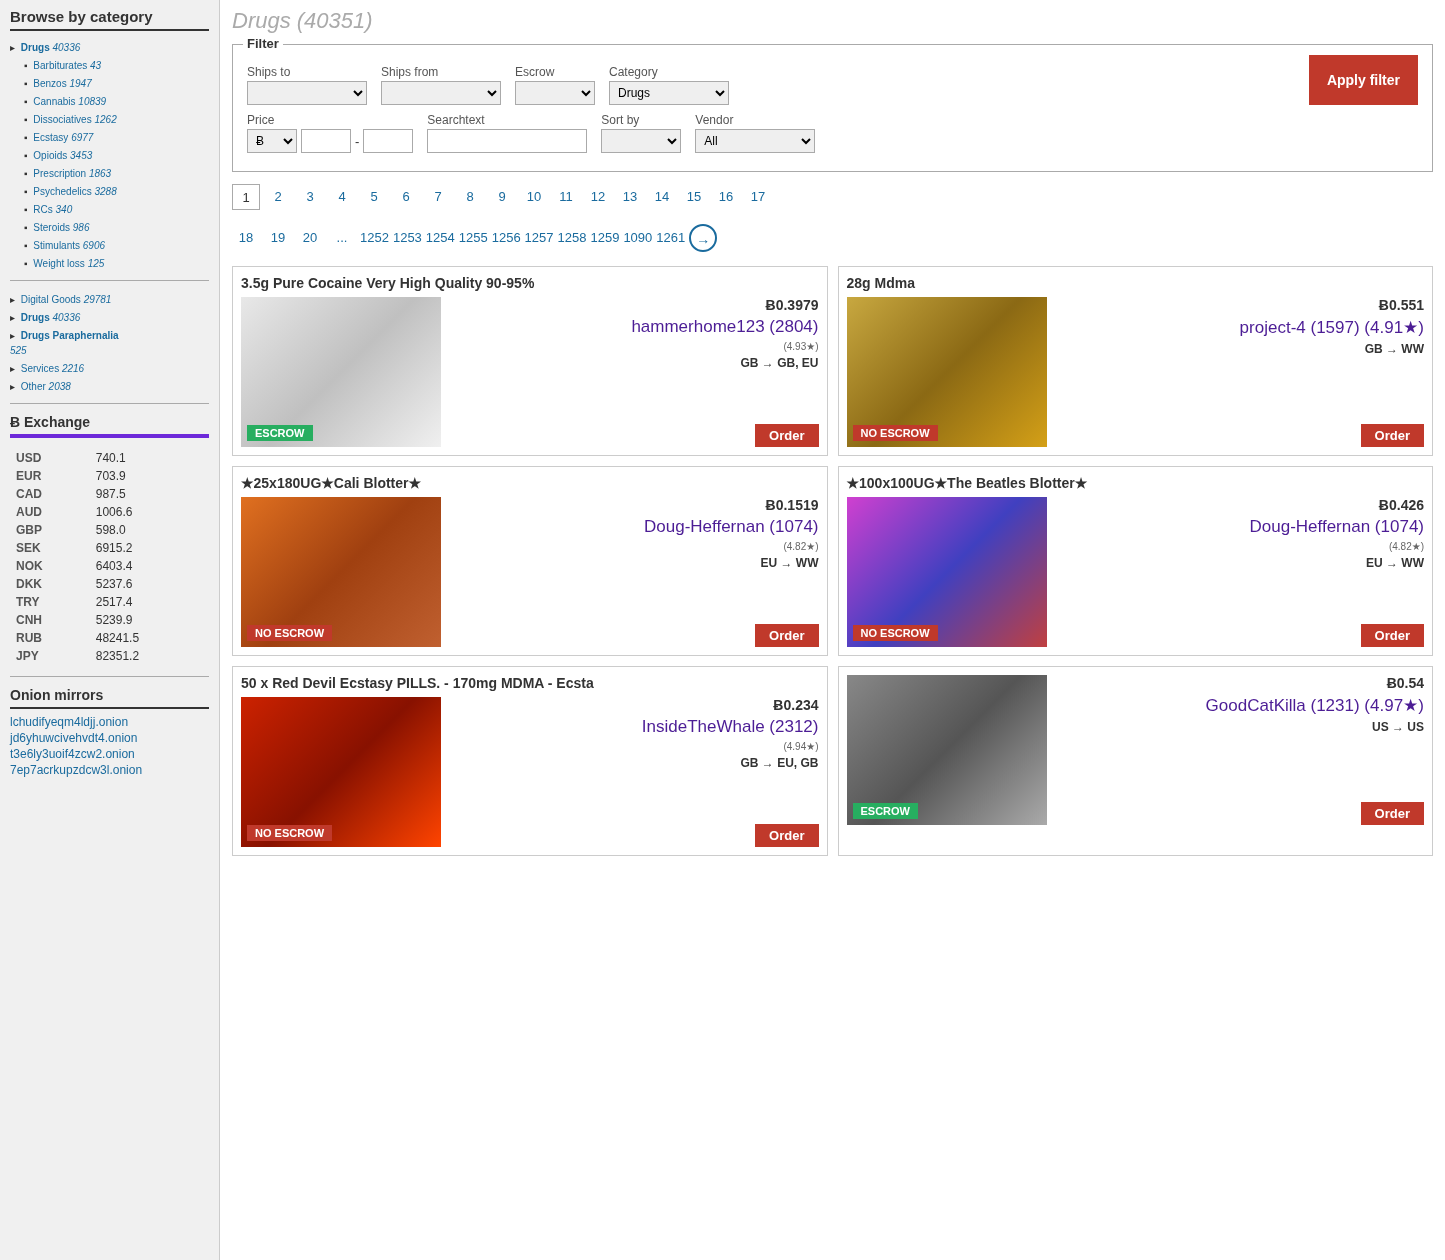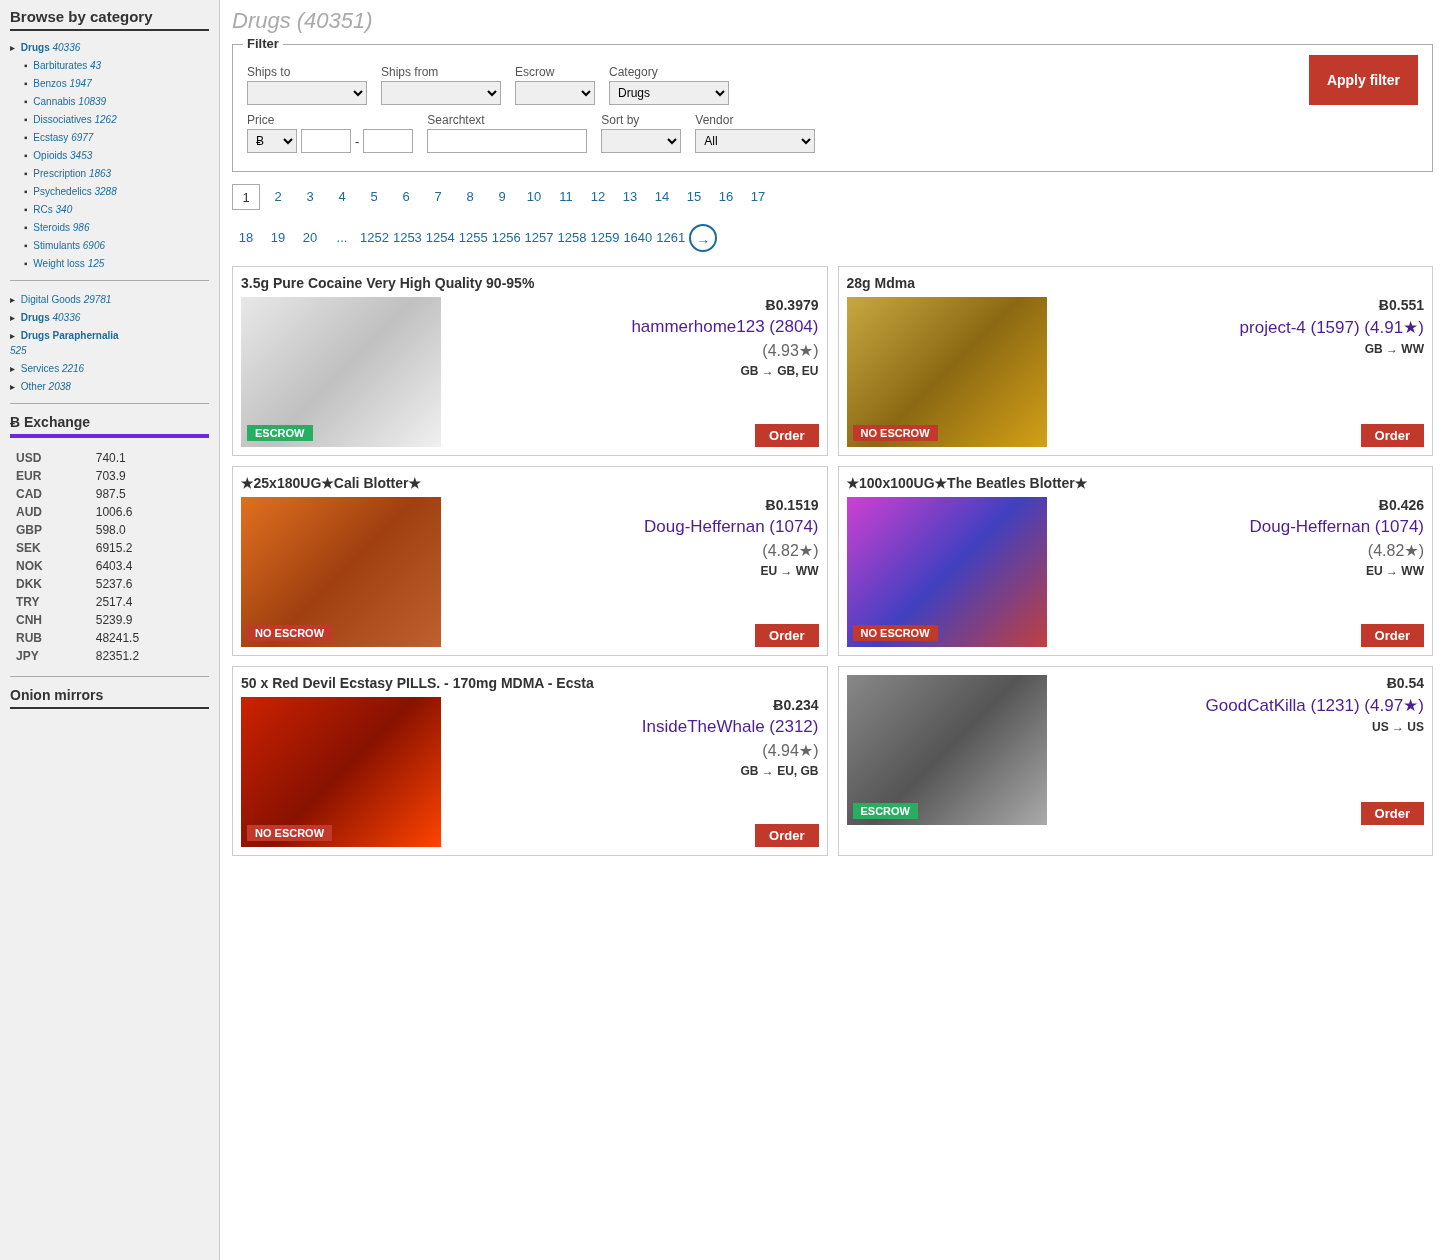--- a/index.html
+++ b/index.html
@@ -54,21 +54,21 @@
     .product-title { font-size: 14px; font-weight: bold; margin-bottom: 6px; color: #333; }
     .product-body { display: flex; gap: 8px; }
     .product-image-wrap { position: relative; width: 200px; min-width: 200px; height: 150px; overflow: hidden; background: #ddd; }
     .product-image-placeholder { width: 100%; height: 100%; background: linear-gradient(135deg, #ccc 0%, #999 100%); display: flex; align-items: center; justify-content: center; }
     .escrow-badge { position: absolute; bottom: 6px; left: 6px; padding: 2px 8px; font-size: 11px; font-weight: bold; color: #fff; }
     .escrow-green { background: #27ae60; }
     .escrow-red-badge { background: #c0392b; }
     .product-info { flex: 1; text-align: right; display: flex; flex-direction: column; justify-content: flex-start; gap: 4px; }
     .product-price { font-size: 14px; font-weight: bold; color: #333; }
     .product-vendor { color: #4c1d95; font-size: 17px; }
-    .product-rating { font-size: 16px; color: #666; }
+    .product-rating { font-size: 10px; color: #666; }
     .product-shipping { font-size: 12px; color: #333; font-weight: bold; }
     .order-btn { background: #c0392b; color: #fff; border: none; padding: 4px 14px; font-size: 13px; font-weight: bold; cursor: pointer; align-self: flex-end; margin-top: auto; }
     
     
     .img-cocaine { background: linear-gradient(135deg, #e8e8e8 0%, #c0c0c0 50%, #f0f0f0 100%); }
     .img-mdma { background: linear-gradient(135deg, #c8a840 0%, #8b6914 50%, #d4a017 100%); }
     .img-blotter { background: linear-gradient(135deg, #e07020 0%, #a04010 50%, #c06030 100%); }
     .img-beatles { background: linear-gradient(135deg, #d040d0 0%, #4040c0 50%, #c04040 100%); }
     .img-ecstasy { background: linear-gradient(135deg, #cc2200 0%, #881100 50%, #ff4400 100%); }
     .img-carts { background: linear-gradient(135deg, #888 0%, #555 50%, #aaa 100%); }
@@ -164,20 +164,26 @@
               <td>82351.2</td>
             </tr>
           </tbody>
       </table>
     </div>
 
     <hr class="sidebar-divider">
 
     <div class="onion-section">
       <div class="onion-title">Onion mirrors</div>
+      <div id="onion-links">
+          <a href="#" class="onion-link">lchudifyeqm4ldjj.onion</a>
+          <a href="#" class="onion-link">jd6yhuwcivehvdt4.onion</a>
+          <a href="#" class="onion-link">t3e6ly3uoif4zcw2.onion</a>
+          <a href="#" class="onion-link">7ep7acrkupzdcw3l.onion</a>
+        </div>
     </div>
   </div>
 
   <div class="main">
     <div class="page-title">Drugs (40351)</div>
 
     <div class="filter-box">
       <span class="filter-legend">Filter</span>
       <div class="filter-row">
         <div class="filter-group">
@@ -251,21 +257,21 @@
           <a href="#" class="page-num">20</a>
           <a href="#" class="page-num">...</a>
           <a href="#" class="page-num">1252</a>
           <a href="#" class="page-num">1253</a>
           <a href="#" class="page-num">1254</a>
           <a href="#" class="page-num">1255</a>
           <a href="#" class="page-num">1256</a>
           <a href="#" class="page-num">1257</a>
           <a href="#" class="page-num">1258</a>
           <a href="#" class="page-num">1259</a>
-          <a href="#" class="page-num">1640</a>
+          <a href="#" class="page-num">1090</a>
           <a href="#" class="page-num">1261</a>
           <span class="page-arrow">→</span>
         </div>
     </div>
 
     <div class="product-grid" id="product-grid">
         <div class="product-card">
           <div class="product-title">3.5g Pure Cocaine Very High Quality 90-95%</div>
           <div class="product-body">
             <div class="product-image-wrap">

